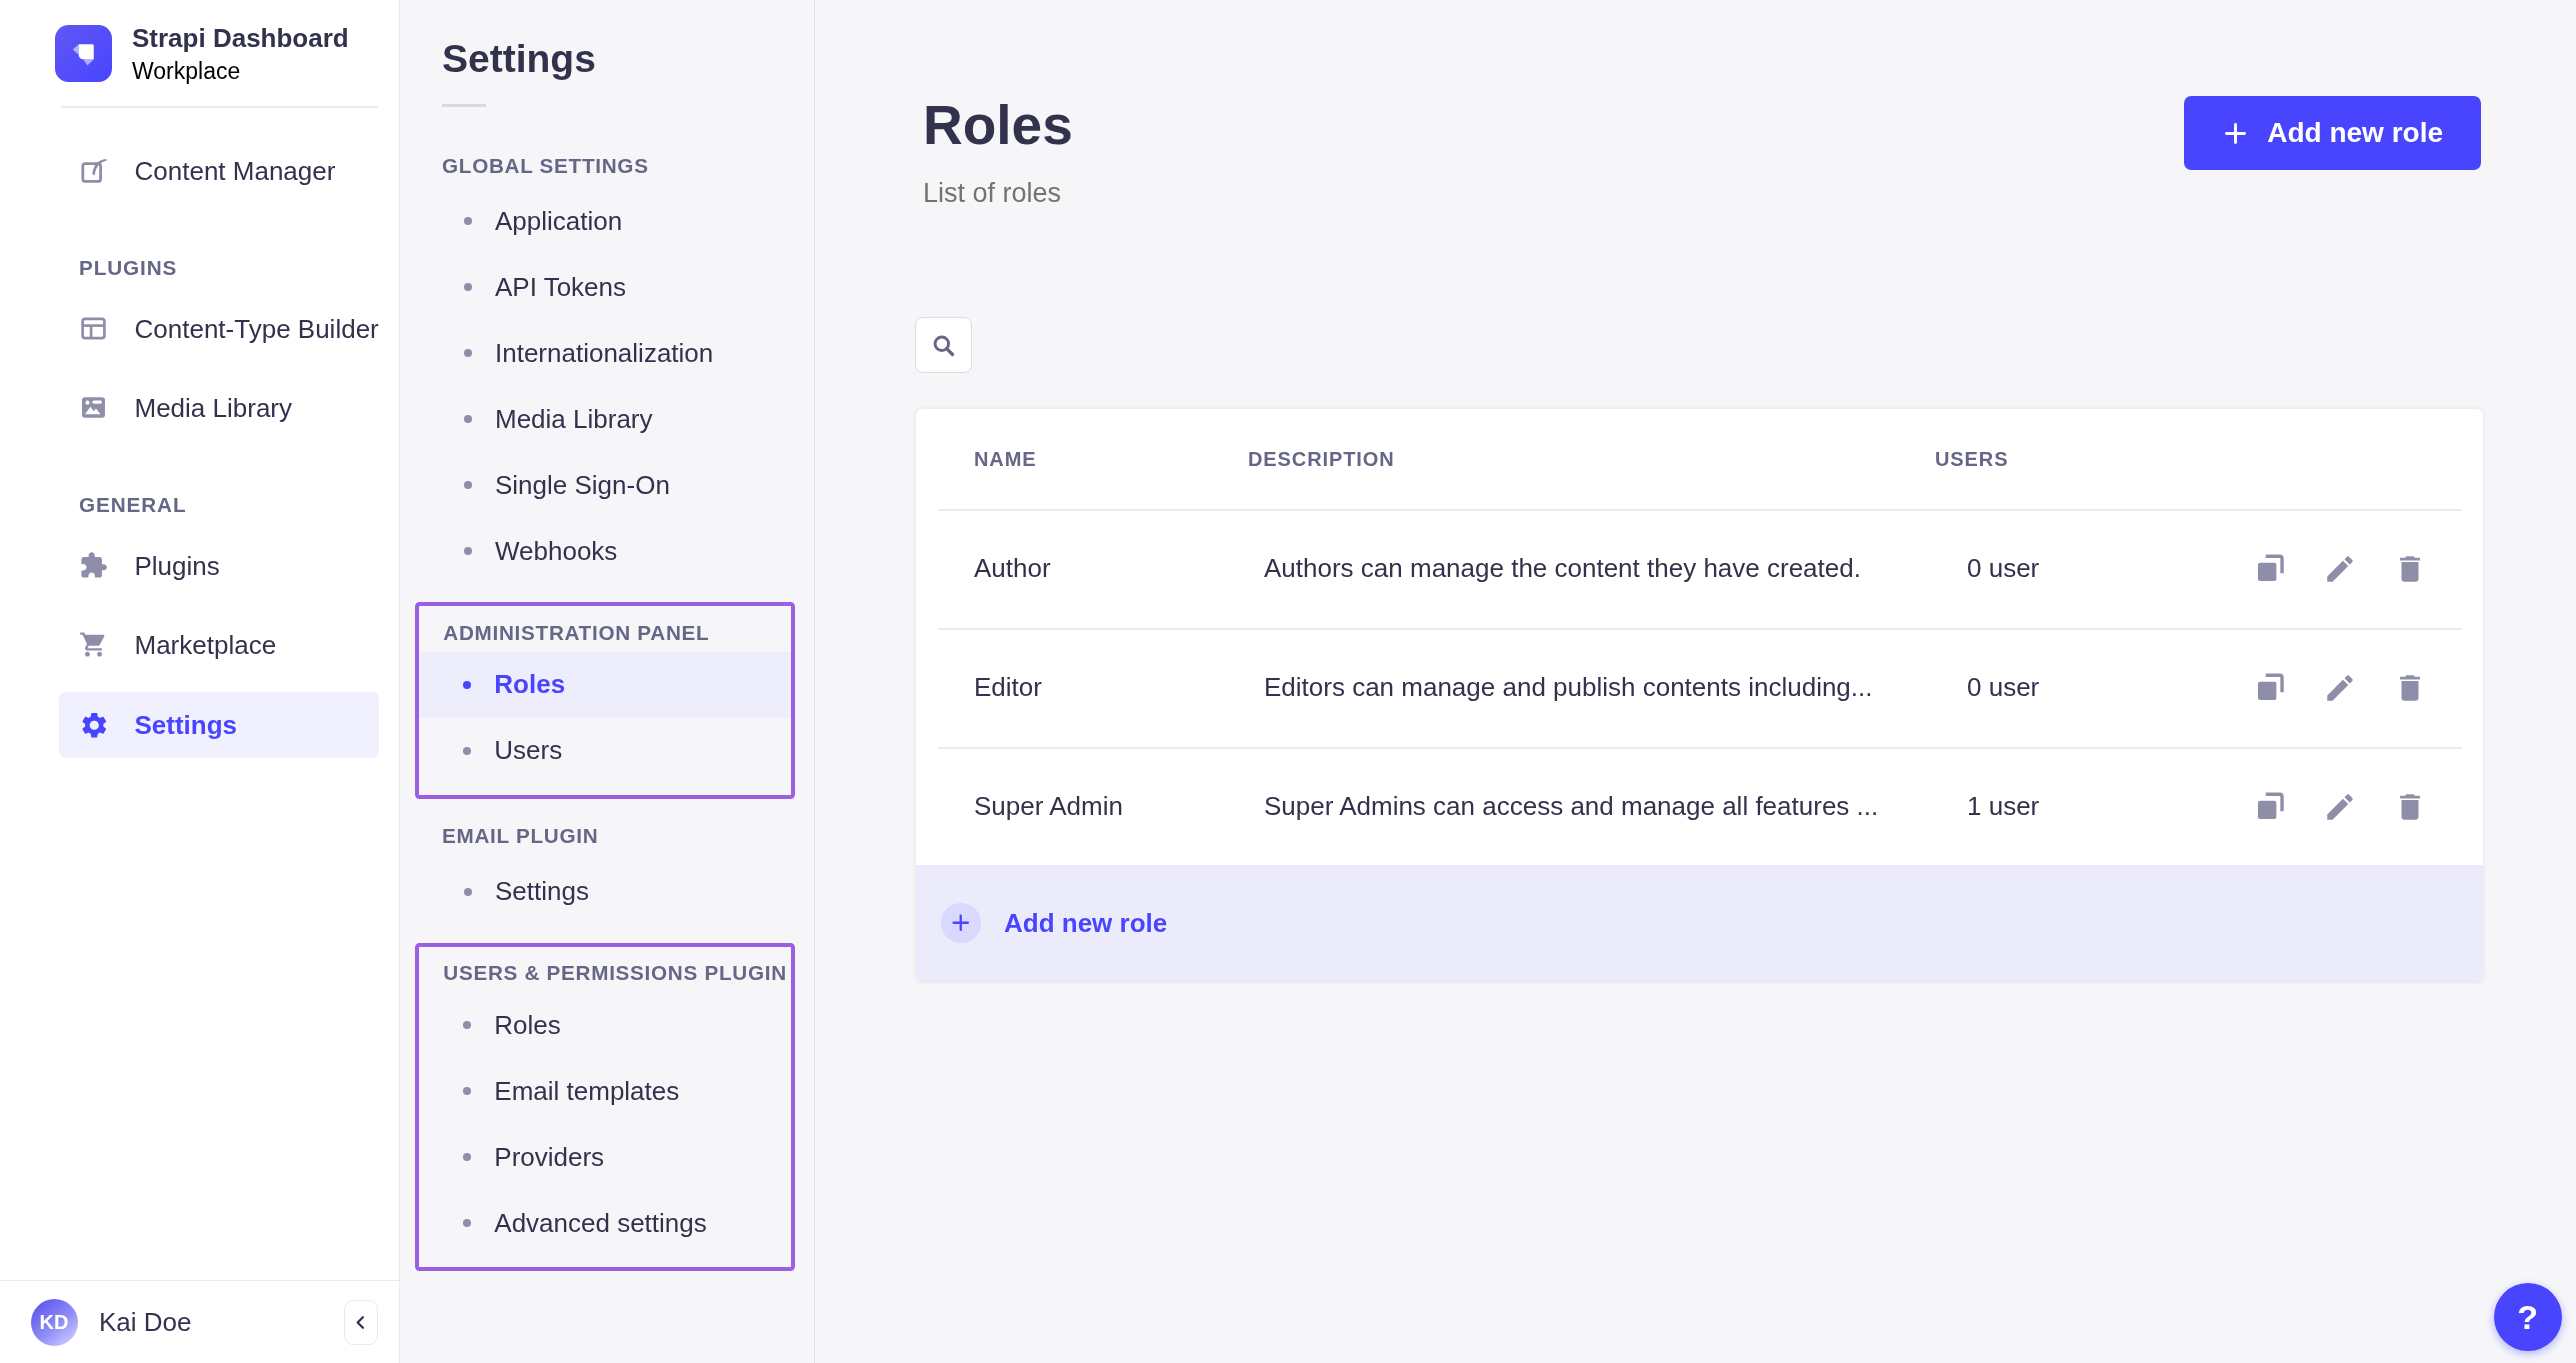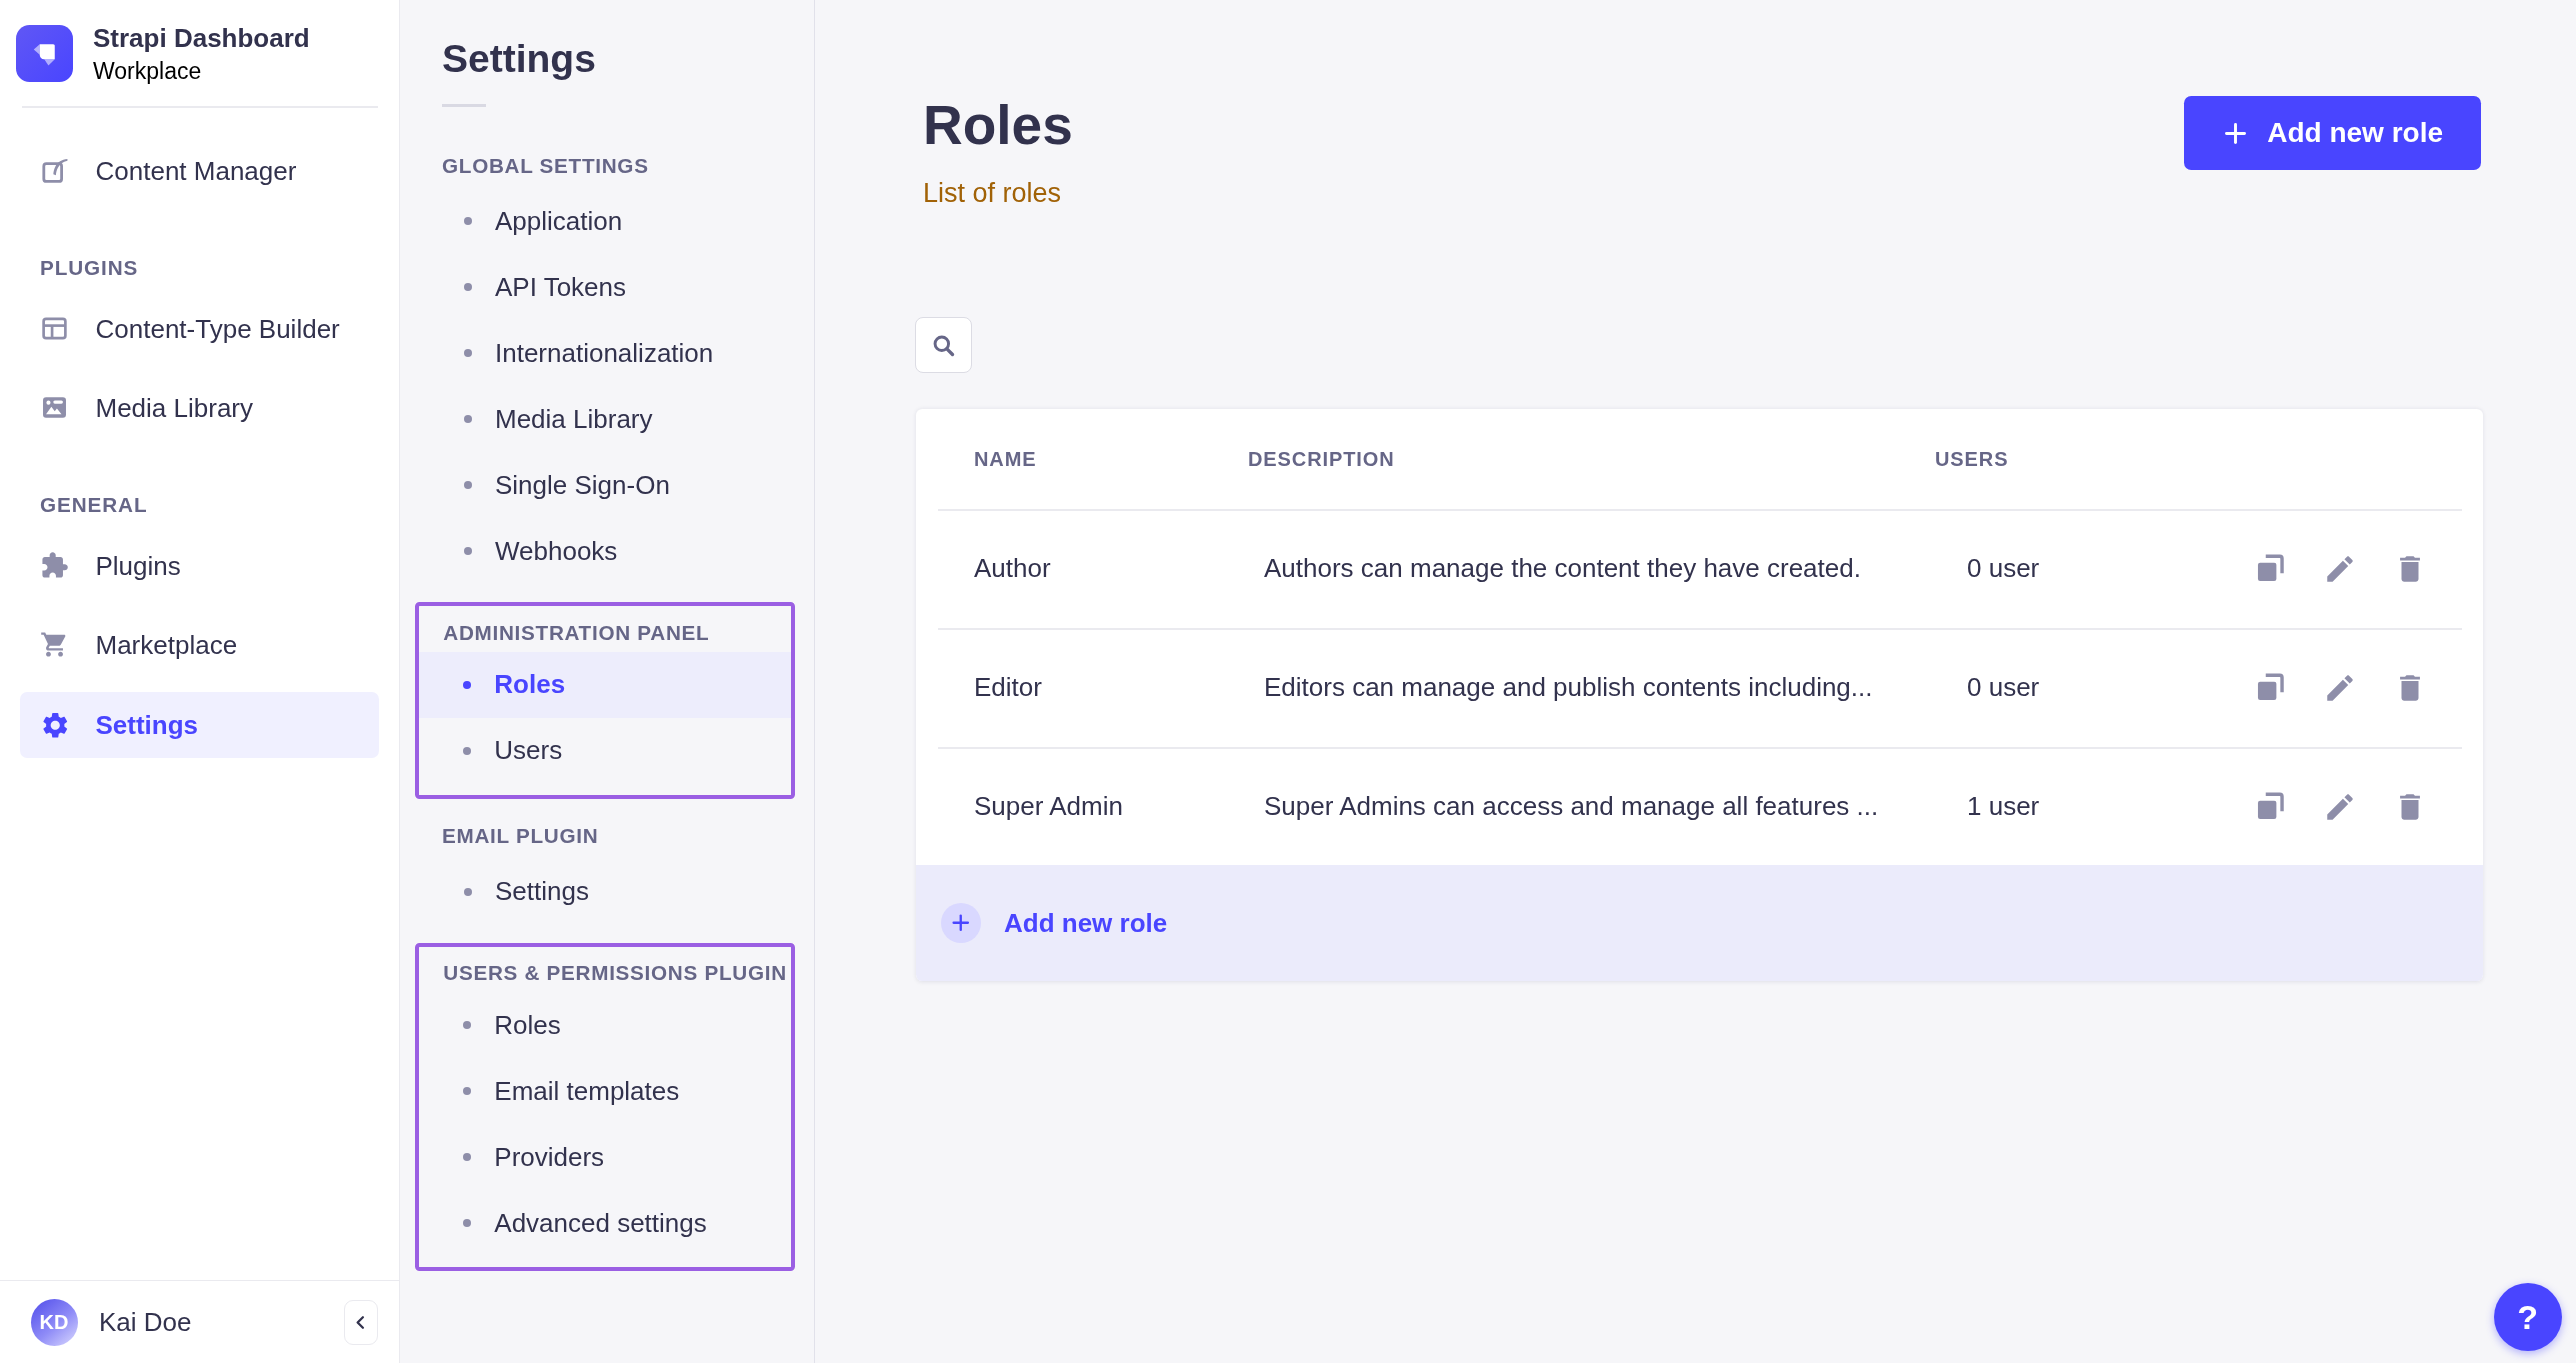--- a/index.html
+++ b/index.html
@@ -8,21 +8,21 @@
     font-family:"Liberation Sans", sans-serif;
     background:#f6f6f9;
     color:#32324d;
     overflow:hidden;
   }
   #app { position:relative; width:2576px; height:1364px; }
 
   
   .sidebar {
     position:absolute; left:0; top:0; bottom:0; width:400px;
-    background:#ffffff; border-right:1.8px solid #eaeaef;
+    background:#ffffff; border-right:1.8px solid #eaeaef;padding-left:39px;
   }
   .brand { display:flex; align-items:center; gap:20px; padding:23px 21.5px 21.5px 16px; }
   .brand-logo {
     width:57px; height:57px; border-radius:13.5px; flex:0 0 auto;
     background:linear-gradient(135deg,#6057f5 0%,#4945ff 100%);
     display:flex; align-items:center; justify-content:center;
   }
   .brand-title { font-size:26px; font-weight:bold; color:#32324d; line-height:1.2; }
   .brand-sub { font-size:23px; color:#000000; margin-top:3.6px; }
   .brand-divider { height:1.8px; background:#eaeaef; margin:0 21.5px; }
@@ -88,21 +88,21 @@
     border:4.5px solid #9b5fe3; border-radius:4.5px;
     margin:18px 19px 0 15.3px; padding:14.4px 0 10.8px 0;
   }
   .annotated .subnav-section-title { padding-left:24px; margin-bottom:7.2px; }
   .annotated .subnav-item { padding-left:44px; }
   .annotated .subnav-item.active::after { right:-48px; }
 
   
   .main { position:absolute; left:815px; top:0; right:0; bottom:0; background:#f6f6f9; }
   .page-title { position:absolute; left:108px; top:93px; font-size:55px; font-weight:bold; color:#32324d; }
-  .page-subtitle { position:absolute; left:108px; top:178px; font-size:27px; color:#a16207; }
+  .page-subtitle { position:absolute; left:108px; top:178px; font-size:27px; color:#737373; }
   .add-role-btn {
     position:absolute; right:95px; top:96px; height:74px;
     background:#4945ff; border:none; border-radius:7.2px; cursor:pointer;
     color:#fff; font-family:inherit; font-size:28px; font-weight:bold;
     display:flex; align-items:center; gap:18px; padding:0 38px;
   }
   .search-btn {
     position:absolute; left:100px; top:317px; width:57px; height:56px;
     background:#fff; border:1.8px solid #dcdce4; border-radius:8px; cursor:pointer;
     display:flex; align-items:center; justify-content:center; color:#666687;

